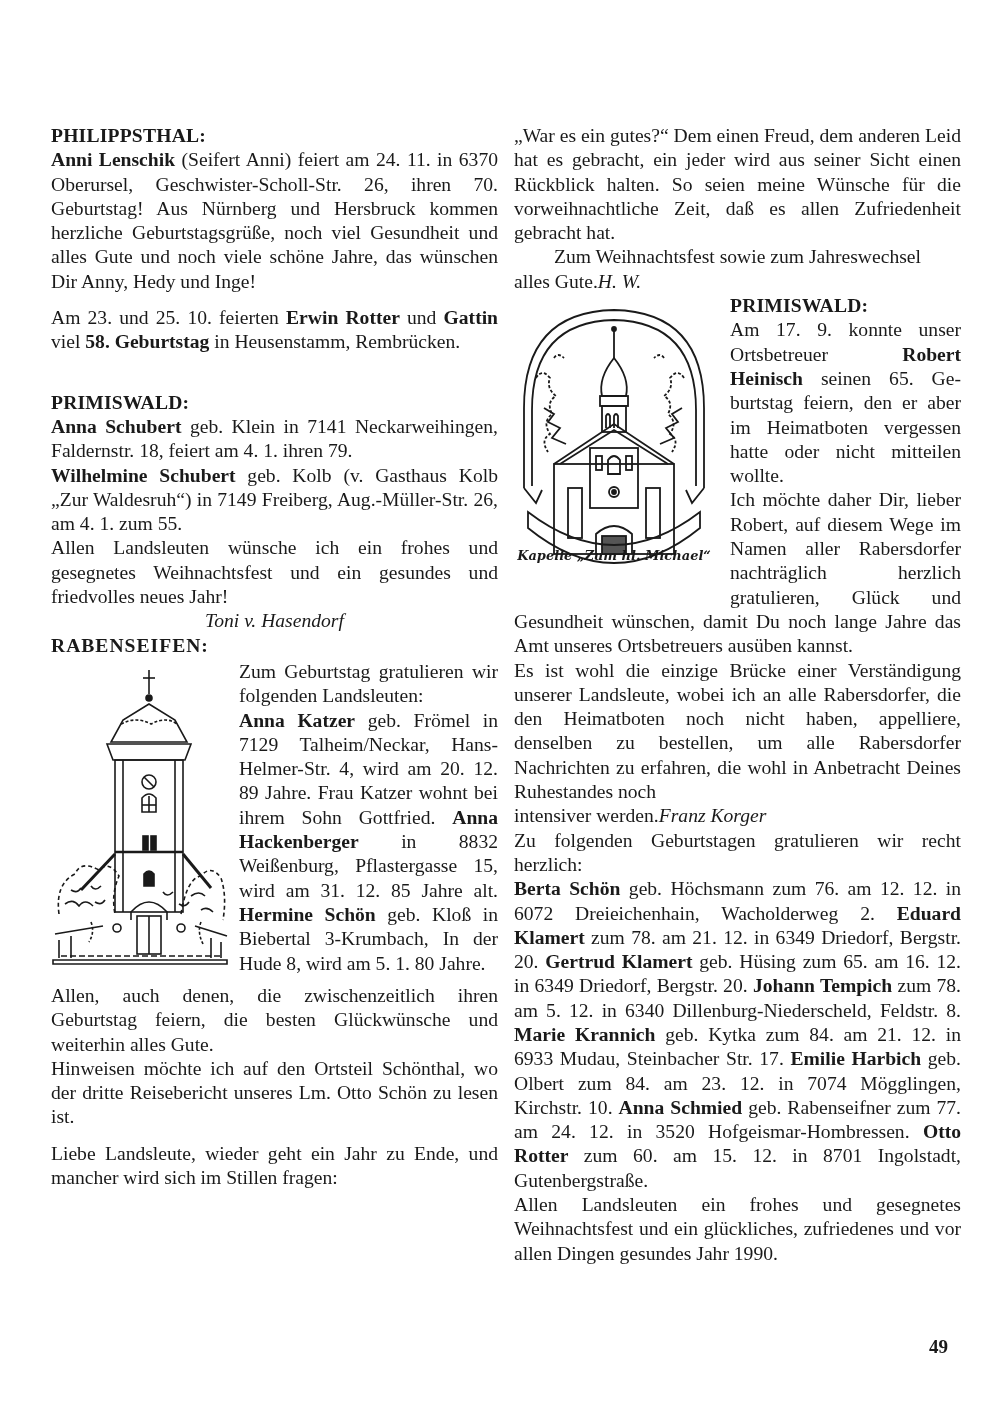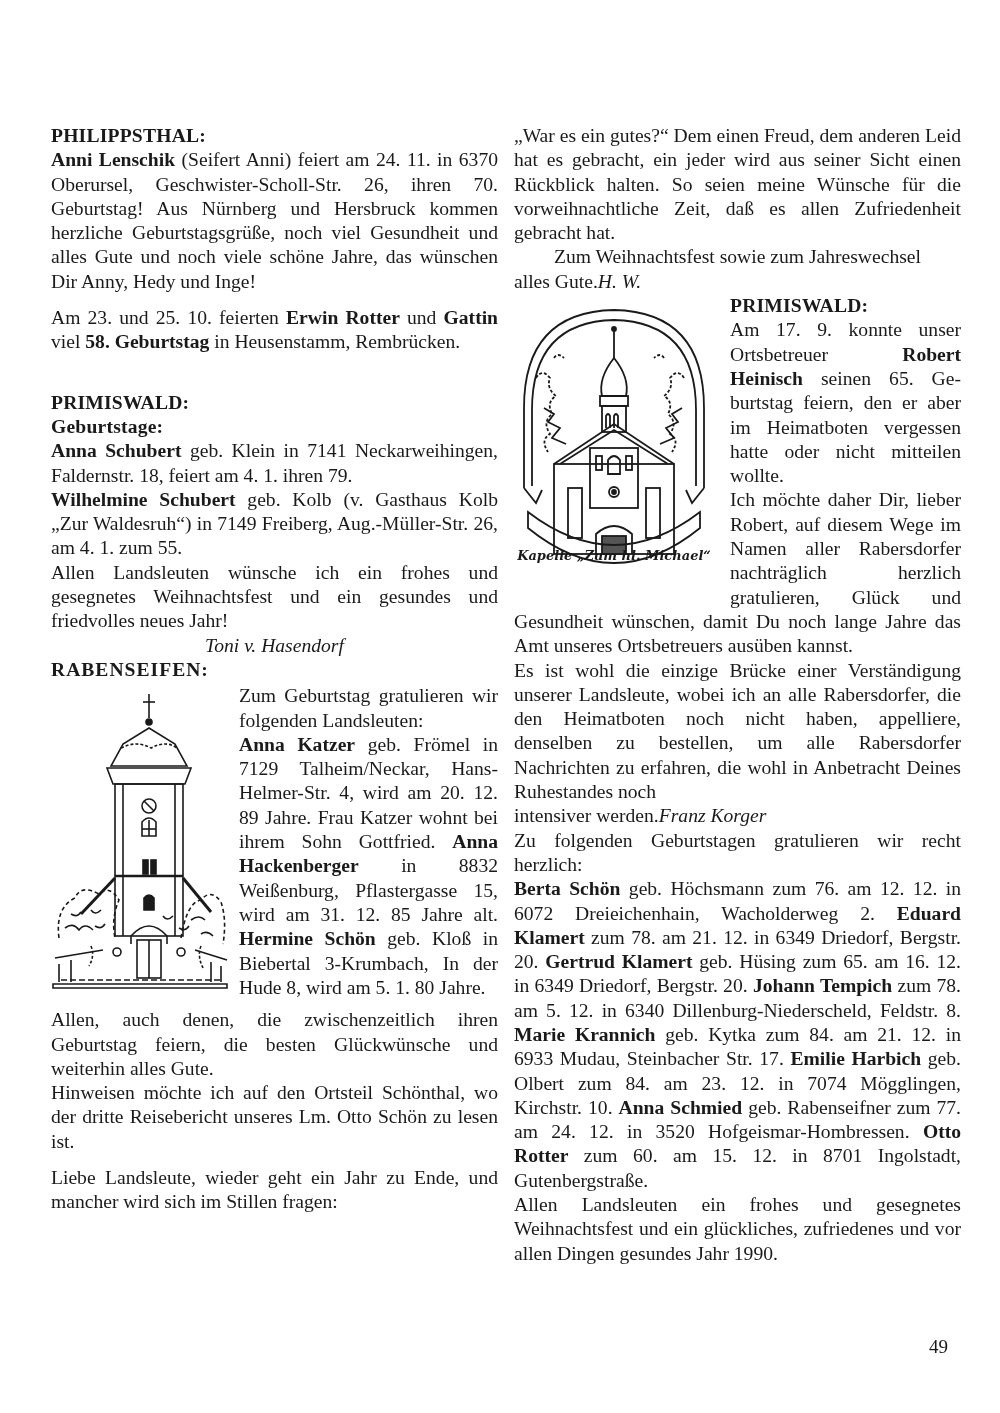--- a/index.html
+++ b/index.html
@@ -10,39 +10,38 @@
   .col.right { left: 514px; }
   .p { margin: 0; text-align: justify; hyphens: manual; }
   .gap { height: 12px; }
   .head { font-weight: bold; margin: 0; font-size: 19.6px; letter-spacing: 0.2px; }
   b { font-weight: bold; }
   .sig { text-align: center; font-style: italic; margin: 0; }
   .sigline { display: flex; justify-content: flex-start; margin: 0; }
   .sigline .i { font-style: italic; }
   .wrapblock { position: relative; }
   .float-left { float: left; margin: 0 10px 0 0; font-weight: bold; }
-  .pagenum { position: absolute; right: 52px; top: 1336px; font-size: 19px; }
+  .pagenum { position: absolute; right: 52px; top: 1336px; font-size: 19px; font-weight: bold; }
   svg { display: block; }
 </style>
 </head>
 <body>
 
 <div class="col left">
   <section>
     <h2 class="head">PHILIPPSTHAL:</h2>
     <p class="p"><b>Anni Lenschik</b><span> (Seifert Anni) feiert am 24. 11. in 6370 Oberursel, Geschwister-Scholl-Str. 26, ihren 70. Geburtstag! Aus Nürnberg und Hers­bruck kommen herzliche Geburtstagsgrüße, noch viel Gesundheit und alles Gute und noch viele schöne Jahre, das wünschen Dir Anny, Hedy und Inge!</span></p>
     <div class="gap"></div>
     <p class="p"><span>Am 23. und 25. 10. feierten </span><b>Erwin Rotter</b><span> und </span><b>Gattin</b><span> viel </span><b>58. Geburtstag</b><span> in Heusenstamm, Rembrücken.</span></p>
   </section>
 
   <div style="height:36px"></div>
 
   <section>
     <h2 class="head">PRIMISWALD:</h2>
-    <h3 class="head">Geburtstage:</h3>
     <p class="p"><b>Anna Schubert</b><span> geb. Klein in 7141 Neckarwei­hingen, Faldernstr. 18, feiert am 4. 1. ihren 79.</span></p>
     <p class="p"><b>Wilhelmine Schubert</b><span> geb. Kolb (v. Gasthaus Kolb „Zur Waldesruh“) in 7149 Freiberg, Aug.-Müller-Str. 26, am 4. 1. zum 55.</span></p>
     <p class="p">Allen Landsleuten wünsche ich ein frohes und gesegnetes Weihnachtsfest und ein gesundes und friedvolles neues Jahr!</p>
     <p class="sig">Toni v. Hasendorf</p>
   </section>
 
   <section>
     <h2 class="head" style="letter-spacing:1px">RABENSEIFEN:</h2>
     <div class="wrapblock">
       <div class="float-left" style="width:178px;height:320px;margin-top:4px">

